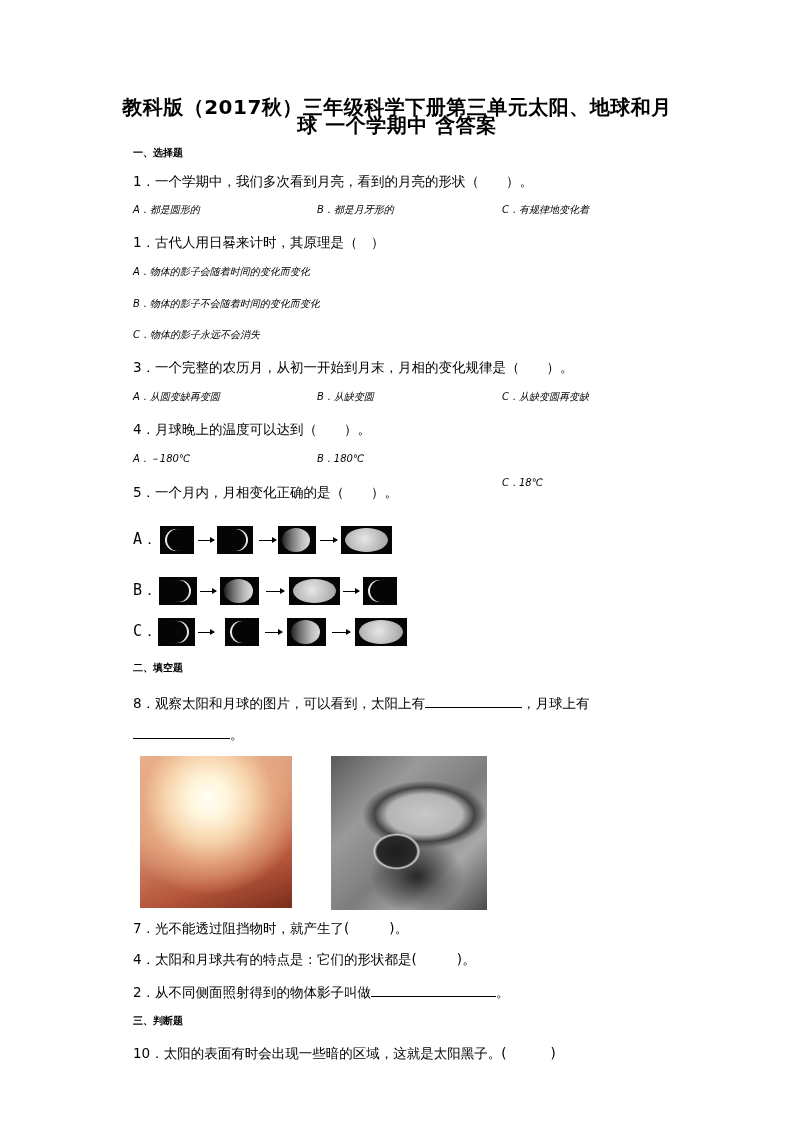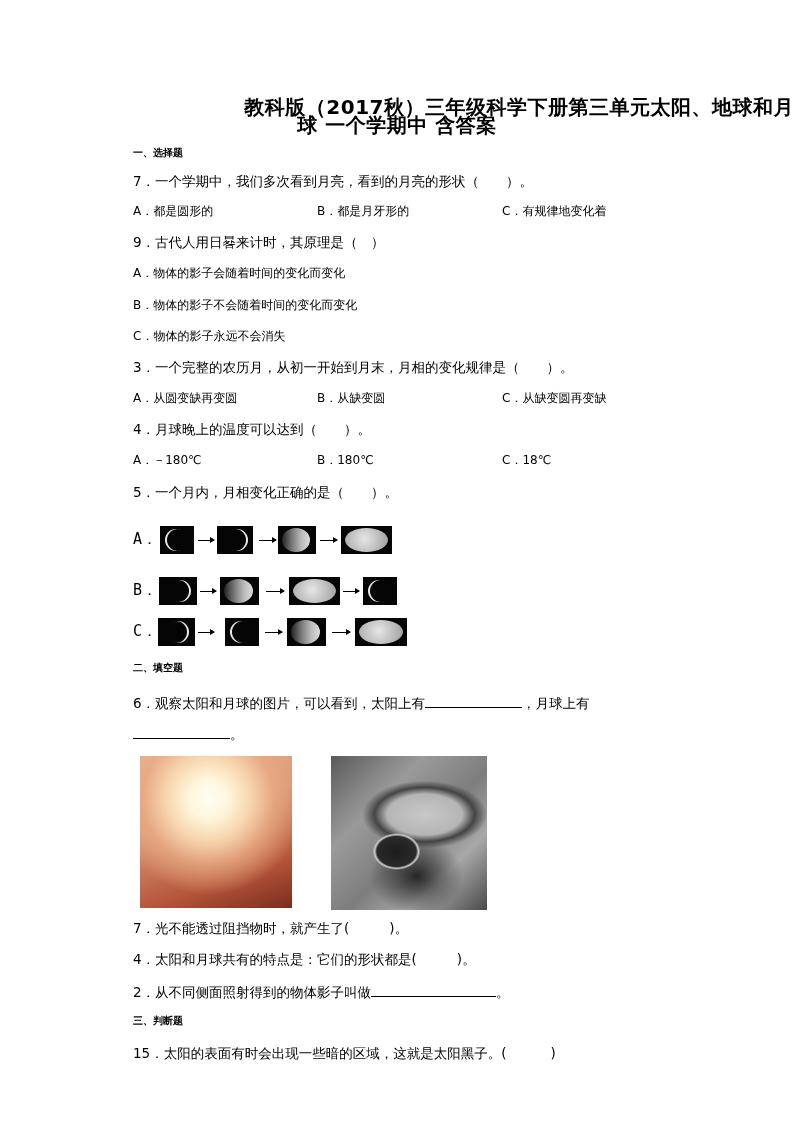--- a/index.html
+++ b/index.html
@@ -3,58 +3,58 @@
 <meta charset="utf-8">
 <style>
   html, body { margin: 0; padding: 0; background: #ffffff; }
   body { width: 794px; height: 1123px; position: relative; overflow: hidden;
          font-family: "DejaVu Sans", "Liberation Sans", sans-serif; color: #000; }
   .abs { position: absolute; white-space: nowrap; }
   .title { font-family: "DejaVu Sans", sans-serif; font-weight: bold; font-size: 20px;
            left: 0; width: 794px; text-align: center; letter-spacing: 0.5px; }
   .sec { font-weight: bold; font-size: 10px; left: 133px; }
   .q { font-size: 13.5px; left: 133px; }
-  .opt { font-size: 12px; }
+  .opt { font-size: 10px; font-style: italic; }
   .blank { display: inline-block; border-bottom: 1px solid #000; height: 14px; vertical-align: baseline; }
   .paren-gap { display: inline-block; }
   .moon-label { font-family: "DejaVu Sans Mono", monospace; font-size: 15px; left: 133px; }
   .moon { position: absolute; background: #050505; overflow: hidden; }
   .moon .disc { position: absolute; border-radius: 50%; }
   .arrow { position: absolute; height: 1px; background: #000; }
   .arrow::after { content: ""; position: absolute; right: -1px; top: -3px;
                   border-left: 5px solid #000; border-top: 3.5px solid transparent; border-bottom: 3.5px solid transparent; }
   .photo { position: absolute; }
 </style>
 </head>
 <body>
 
-<div class="abs title" style="top:94px;text-align:right;">教科版（2017秋）三年级科学下册第三单元太阳、地球和月</div>
+<div class="abs title" style="top:94px;">教科版（2017秋）三年级科学下册第三单元太阳、地球和月</div>
 <div class="abs title" style="top:112px;">球 一个学期中 含答案</div>
 
 <div class="abs sec" style="top:146px;">一、选择题</div>
 
-<div class="abs q" style="top:173px;">7．一个学期中，我们多次看到月亮，看到的月亮的形状（　　）。</div>
+<div class="abs q" style="top:173px;">1．一个学期中，我们多次看到月亮，看到的月亮的形状（　　）。</div>
 <div class="abs opt" style="top:203px;left:133px;">A．都是圆形的</div>
 <div class="abs opt" style="top:203px;left:317px;">B．都是月牙形的</div>
 <div class="abs opt" style="top:203px;left:502px;">C．有规律地变化着</div>
 
-<div class="abs q" style="top:234px;">9．古代人用日晷来计时，其原理是（　）</div>
+<div class="abs q" style="top:234px;">1．古代人用日晷来计时，其原理是（　）</div>
 <div class="abs opt" style="top:265px;left:133px;">A．物体的影子会随着时间的变化而变化</div>
 <div class="abs opt" style="top:297px;left:133px;">B．物体的影子不会随着时间的变化而变化</div>
 <div class="abs opt" style="top:328px;left:133px;">C．物体的影子永远不会消失</div>
 
 <div class="abs q" style="top:359px;">3．一个完整的农历月，从初一开始到月末，月相的变化规律是（　　）。</div>
 <div class="abs opt" style="top:390px;left:133px;">A．从圆变缺再变圆</div>
 <div class="abs opt" style="top:390px;left:317px;">B．从缺变圆</div>
 <div class="abs opt" style="top:390px;left:502px;">C．从缺变圆再变缺</div>
 
 <div class="abs q" style="top:421px;">4．月球晚上的温度可以达到（　　）。</div>
 <div class="abs opt" style="top:452px;left:133px;">A．－180℃</div>
 <div class="abs opt" style="top:452px;left:317px;">B．180℃</div>
-<div class="abs opt" style="top:452px;left:502px;">C．18℃</div>
+<div class="abs opt" style="top:476px;left:502px;">C．18℃</div>
 
 <div class="abs q" style="top:484px;">5．一个月内，月相变化正确的是（　　）。</div>
 
 <div>
   <div class="abs moon-label" style="top:530px;">A．</div>
   <div class="moon" style="left:160px;top:526px;width:34px;height:28px;">
     <div class="disc" style="left:7px;top:3px;width:22px;height:22px;box-shadow:-2px 0 0 0 #e8e8e8;"></div>
   </div>
   <div class="arrow" style="left:198px;top:540px;width:16px;"></div>
   <div class="moon" style="left:217px;top:526px;width:36px;height:28px;">
@@ -104,21 +104,21 @@
   </div>
   <div class="arrow" style="left:332px;top:632px;width:18px;"></div>
   <div class="moon" style="left:355px;top:618px;width:52px;height:28px;">
     <div class="disc" style="left:4px;top:2px;width:44px;height:24px;background:radial-gradient(circle at 45% 45%,#e6e6e6 0%,#bdbdbd 55%,#9a9a9a 100%);"></div>
   </div>
 </div>
 
 <div class="abs sec" style="top:661px;">二、填空题</div>
 
 <div class="abs q" style="top:693px;">
-  <span>6．观察太阳和月球的图片，可以看到，太阳上有</span><span class="blank" style="width:97px;"></span><span>，月球上有</span>
+  <span>8．观察太阳和月球的图片，可以看到，太阳上有</span><span class="blank" style="width:97px;"></span><span>，月球上有</span>
 </div>
 <div class="abs q" style="top:724px;">
   <span class="blank" style="width:97px;"></span><span>。</span>
 </div>
 
 <div class="photo" style="left:140px;top:756px;width:152px;height:152px;
      background:
        radial-gradient(circle at 45% 28%, #fffef5 0%, #fff6dc 14%, #f7d7b0 30%, rgba(232,170,130,0.8) 48%, rgba(200,110,70,0) 70%),
        linear-gradient(160deg, #e9b596 0%, #d99575 40%, #b5553a 75%, #7a2d1d 100%);"></div>
 <div class="photo" style="left:331px;top:756px;width:156px;height:154px;
@@ -136,14 +136,14 @@
   <span>4．太阳和月球共有的特点是：它们的形状都是(</span><span class="paren-gap" style="width:40px;"></span><span>)。</span>
 </div>
 
 <div class="abs q" style="top:982px;">
   <span>2．从不同侧面照射得到的物体影子叫做</span><span class="blank" style="width:125px;"></span><span>。</span>
 </div>
 
 <div class="abs sec" style="top:1014px;">三、判断题</div>
 
 <div class="abs q" style="top:1045px;">
-  <span>15．太阳的表面有时会出现一些暗的区域，这就是太阳黑子。(</span><span class="paren-gap" style="width:44px;"></span><span>)</span>
+  <span>10．太阳的表面有时会出现一些暗的区域，这就是太阳黑子。(</span><span class="paren-gap" style="width:44px;"></span><span>)</span>
 </div>
 
 </body></html>

